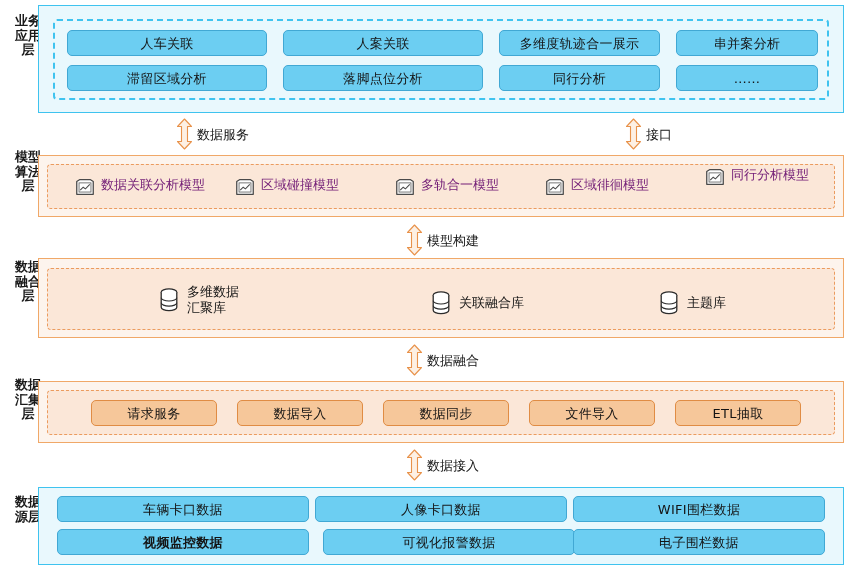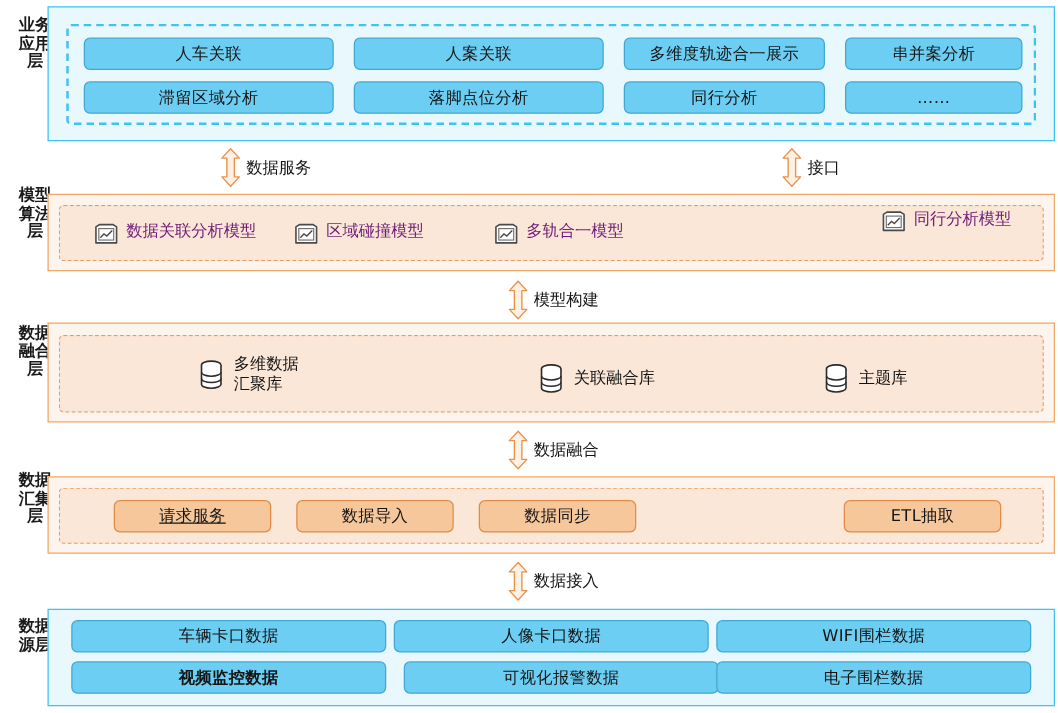--- a/index.html
+++ b/index.html
@@ -218,20 +218,30 @@
         <span class="model-icon">
           <svg viewBox="0 0 24 24" width="22" height="22">
             <path d="M3 6 L6 4 L18 4 L21 6 L21 20 L3 20 Z" fill="#ffffff" stroke="#4a4a4a" stroke-width="1.4" stroke-linejoin="round"></path>
             <rect x="5.5" y="7.5" width="13" height="10" fill="#ffffff" stroke="#6e6e6e" stroke-width="1"></rect>
             <polyline points="6.8,15.5 10,12.2 12.5,14 17.2,9.2" fill="none" stroke="#4a4a4a" stroke-width="1.2"></polyline>
           </svg>
         </span>
         <span>多轨合一模型</span>
       </div>
 
+      <div class="model-item" style="left:496px; top:11px;">
+        <span class="model-icon">
+          <svg viewBox="0 0 24 24" width="22" height="22">
+            <path d="M3 6 L6 4 L18 4 L21 6 L21 20 L3 20 Z" fill="#ffffff" stroke="#4a4a4a" stroke-width="1.4" stroke-linejoin="round"></path>
+            <rect x="5.5" y="7.5" width="13" height="10" fill="#ffffff" stroke="#6e6e6e" stroke-width="1"></rect>
+            <polyline points="6.8,15.5 10,12.2 12.5,14 17.2,9.2" fill="none" stroke="#4a4a4a" stroke-width="1.2"></polyline>
+          </svg>
+        </span>
+        <span>区域徘徊模型</span>
+      </div>
 
       <div class="model-item" style="left:656px; top:1px;">
         <span class="model-icon">
           <svg viewBox="0 0 24 24" width="22" height="22">
             <path d="M3 6 L6 4 L18 4 L21 6 L21 20 L3 20 Z" fill="#ffffff" stroke="#4a4a4a" stroke-width="1.4" stroke-linejoin="round"></path>
             <rect x="5.5" y="7.5" width="13" height="10" fill="#ffffff" stroke="#6e6e6e" stroke-width="1"></rect>
             <polyline points="6.8,15.5 10,12.2 12.5,14 17.2,9.2" fill="none" stroke="#4a4a4a" stroke-width="1.2"></polyline>
           </svg>
         </span>
         <span>同行分析模型</span>
@@ -297,23 +307,24 @@
       <svg viewBox="0 0 17 32" width="17" height="32">
         <path d="M8.5 1 L15.5 8.5 L11.5 8.5 L11.5 23.5 L15.5 23.5 L8.5 31 L1.5 23.5 L5.5 23.5 L5.5 8.5 L1.5 8.5 Z" fill="#fdf0e4" stroke="#e8924a" stroke-width="1.1" stroke-linejoin="round"></path>
       </svg>
     </span>
     <span class="connector-label">数据融合</span>
   </div>
 
   <div class="layer-panel orange" style="top:381px; height:62px;">
     <div class="inner-dashed orange" style="left:8px; top:8px; width:788px; height:45px;">
 
-      <div class="pill orange" style="left:43px; top:9px; width:126px; height:26px;text-decoration:underline;">请求服务</div>
+      <div class="pill orange" style="left:43px; top:9px; width:126px; height:26px;">请求服务</div>
       <div class="pill orange" style="left:189px; top:9px; width:126px; height:26px;">数据导入</div>
       <div class="pill orange" style="left:335px; top:9px; width:126px; height:26px;">数据同步</div>
+      <div class="pill orange" style="left:481px; top:9px; width:126px; height:26px;">文件导入</div>
       <div class="pill orange" style="left:627px; top:9px; width:126px; height:26px;">ETL抽取</div>
 
     </div>
   </div>
 
   <div class="connector" style="left:406px; top:449px;">
     <span class="connector-arrow">
       <svg viewBox="0 0 17 32" width="17" height="32">
         <path d="M8.5 1 L15.5 8.5 L11.5 8.5 L11.5 23.5 L15.5 23.5 L8.5 31 L1.5 23.5 L5.5 23.5 L5.5 8.5 L1.5 8.5 Z" fill="#fdf0e4" stroke="#e8924a" stroke-width="1.1" stroke-linejoin="round"></path>
       </svg>

